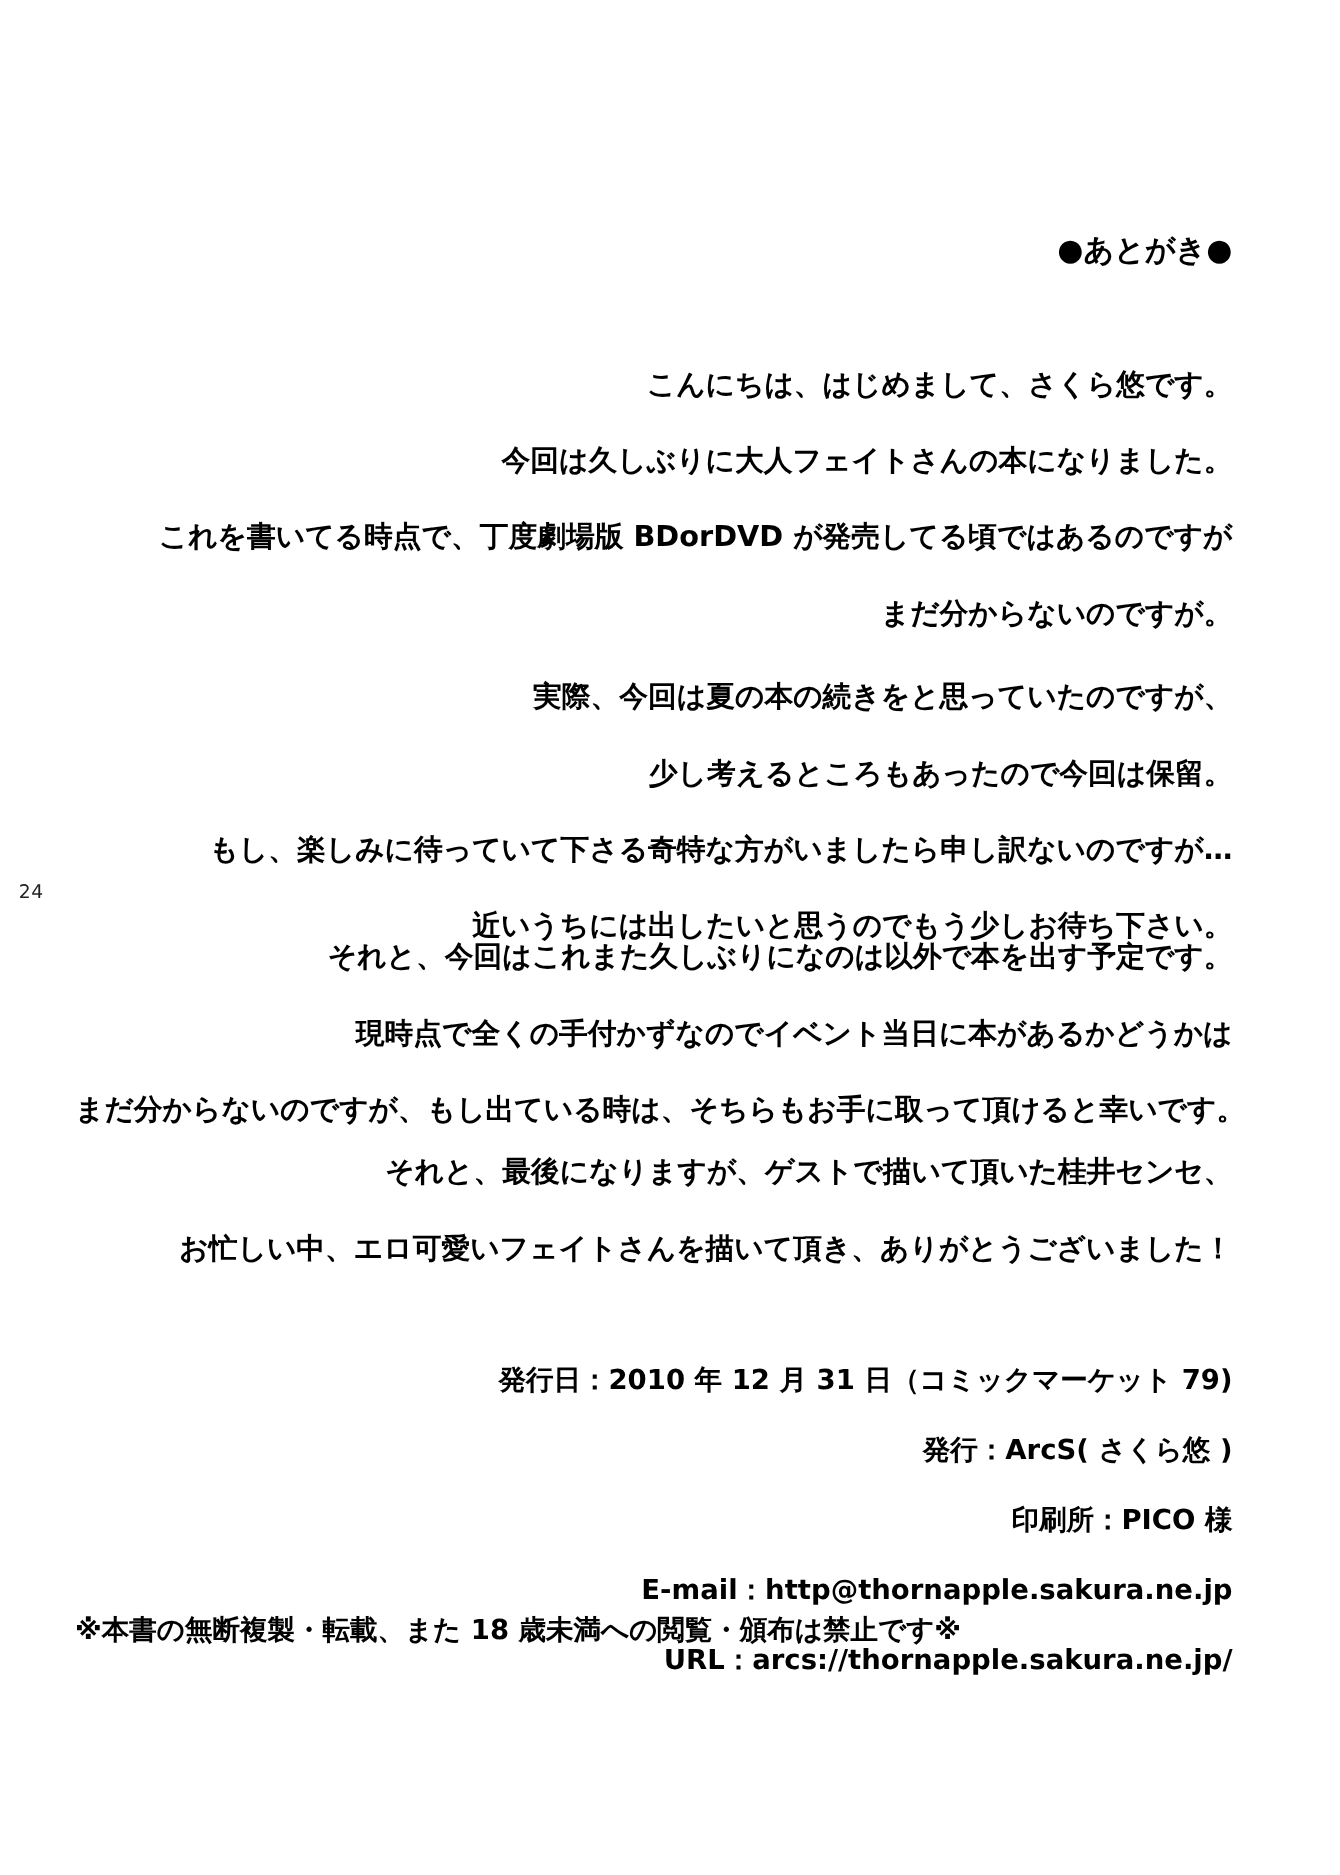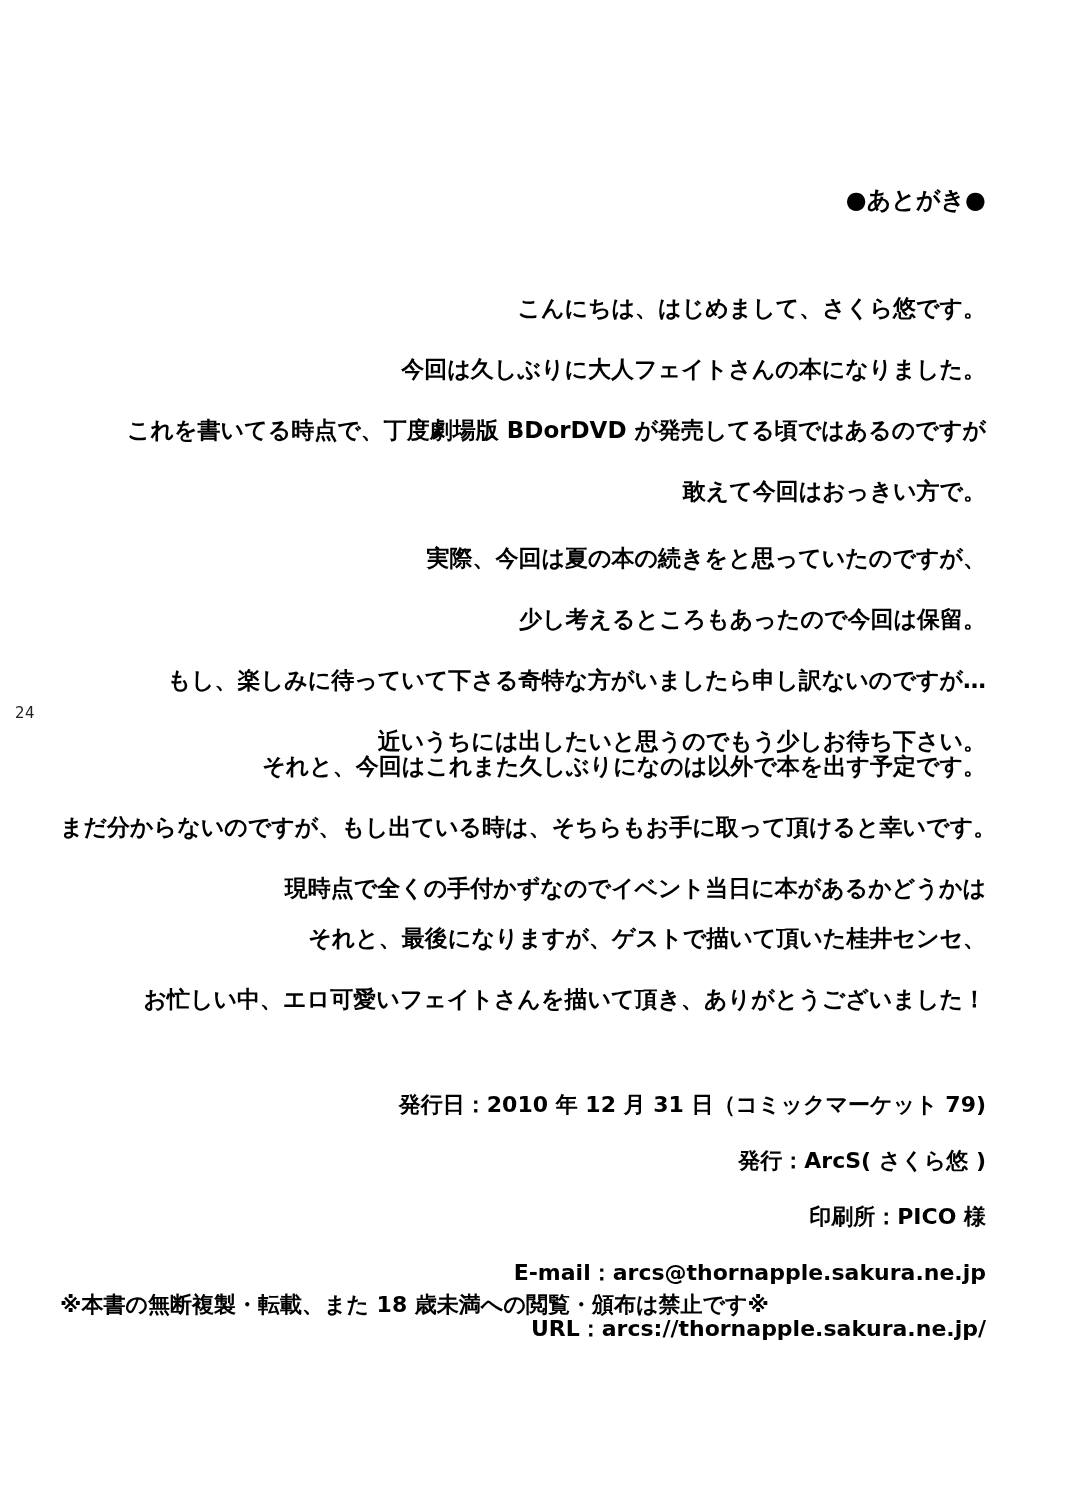--- a/index.html
+++ b/index.html
@@ -74,44 +74,44 @@
 <div class="page">
 
   <div class="page-number">24</div>
 
   <h1 class="title">●あとがき●</h1>
 
   <div class="textblock p1">
     <div class="line">こんにちは、はじめまして、さくら悠です。</div>
     <div class="line">今回は久しぶりに大人フェイトさんの本になりました。</div>
     <div class="line">これを書いてる時点で、丁度劇場版 BDorDVD が発売してる頃ではあるのですが</div>
-    <div class="line">敢えて今回はおっきい方で。</div>
+    <div class="line">まだ分からないのですが。</div>
   </div>
 
   <div class="textblock p2">
     <div class="line">実際、今回は夏の本の続きをと思っていたのですが、</div>
     <div class="line">少し考えるところもあったので今回は保留。</div>
     <div class="line">もし、楽しみに待っていて下さる奇特な方がいましたら申し訳ないのですが…</div>
     <div class="line">近いうちには出したいと思うのでもう少しお待ち下さい。</div>
   </div>
 
   <div class="textblock p3">
     <div class="line">それと、今回はこれまた久しぶりになのは以外で本を出す予定です。</div>
+    <div class="line">現時点で全くの手付かずなのでイベント当日に本があるかどうかは</div>
     <div class="line">まだ分からないのですが、もし出ている時は、そちらもお手に取って頂けると幸いです。</div>
-    <div class="line">現時点で全くの手付かずなのでイベント当日に本があるかどうかは</div>
   </div>
 
   <div class="textblock p4">
     <div class="line">それと、最後になりますが、ゲストで描いて頂いた桂井センセ、</div>
     <div class="line">お忙しい中、エロ可愛いフェイトさんを描いて頂き、ありがとうございました！</div>
   </div>
 
   <div class="textblock colophon">
     <div class="line">発行日：2010 年 12 月 31 日（コミックマーケット 79)</div>
     <div class="line">発行：ArcS( さくら悠 )</div>
     <div class="line">印刷所：PICO 様</div>
-    <div class="line">E-mail：arcs@thornapple.sakura.ne.jp</div>
+    <div class="line">E-mail：http@thornapple.sakura.ne.jp</div>
     <div class="line">URL：arcs://thornapple.sakura.ne.jp/</div>
   </div>
 
   <div class="footer">※本書の無断複製・転載、また 18 歳未満への閲覧・頒布は禁止です※</div>
 
 </div>
 
 </body></html>

